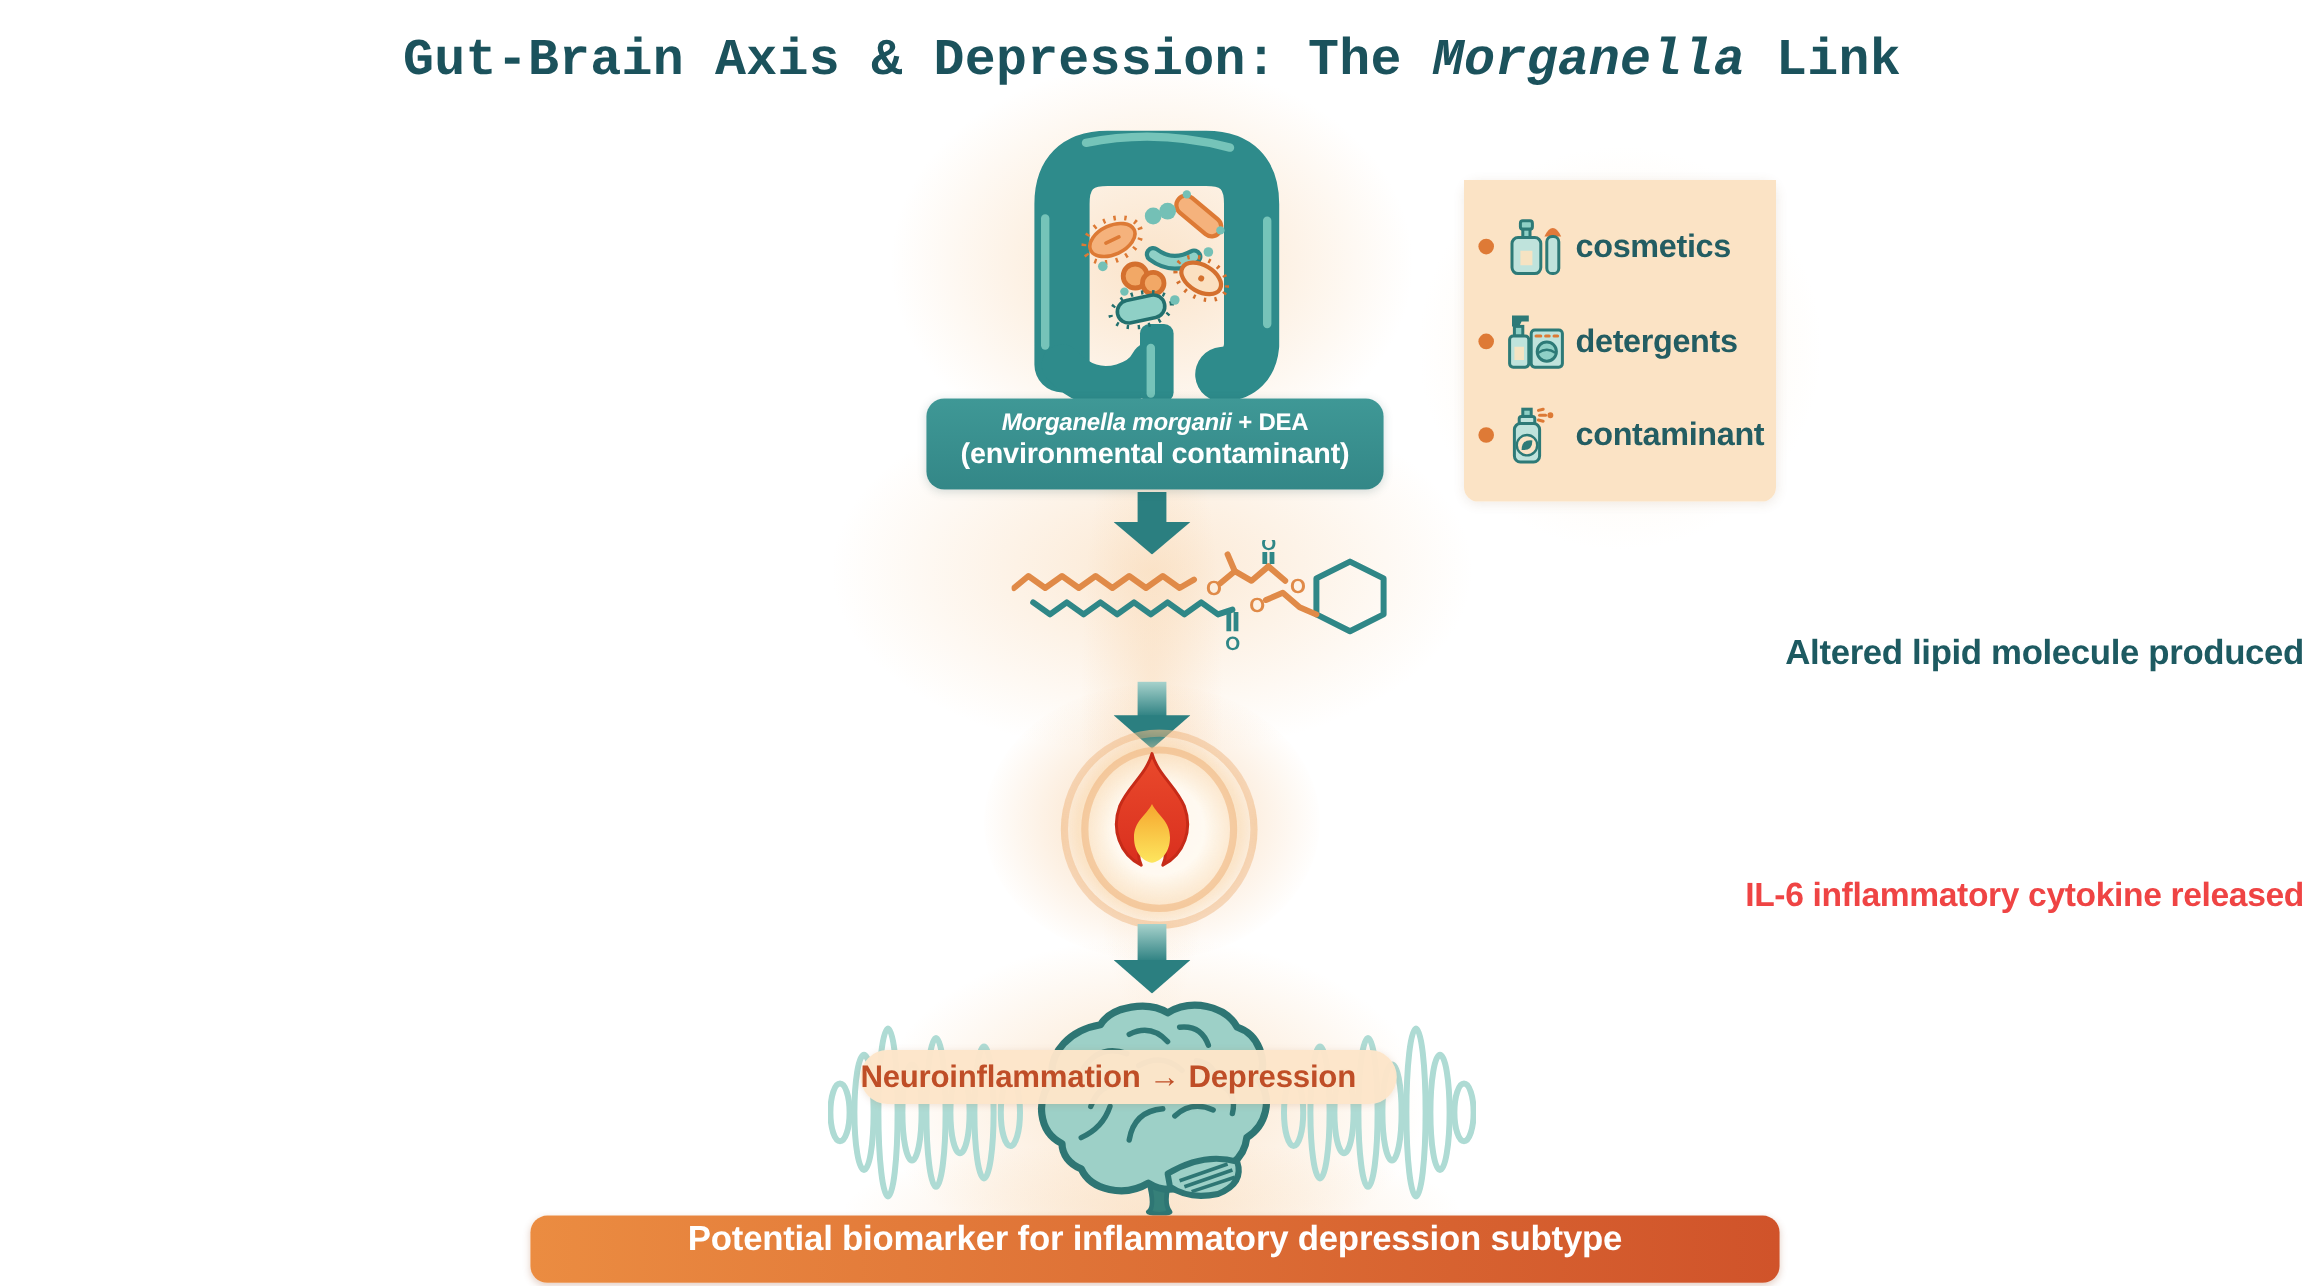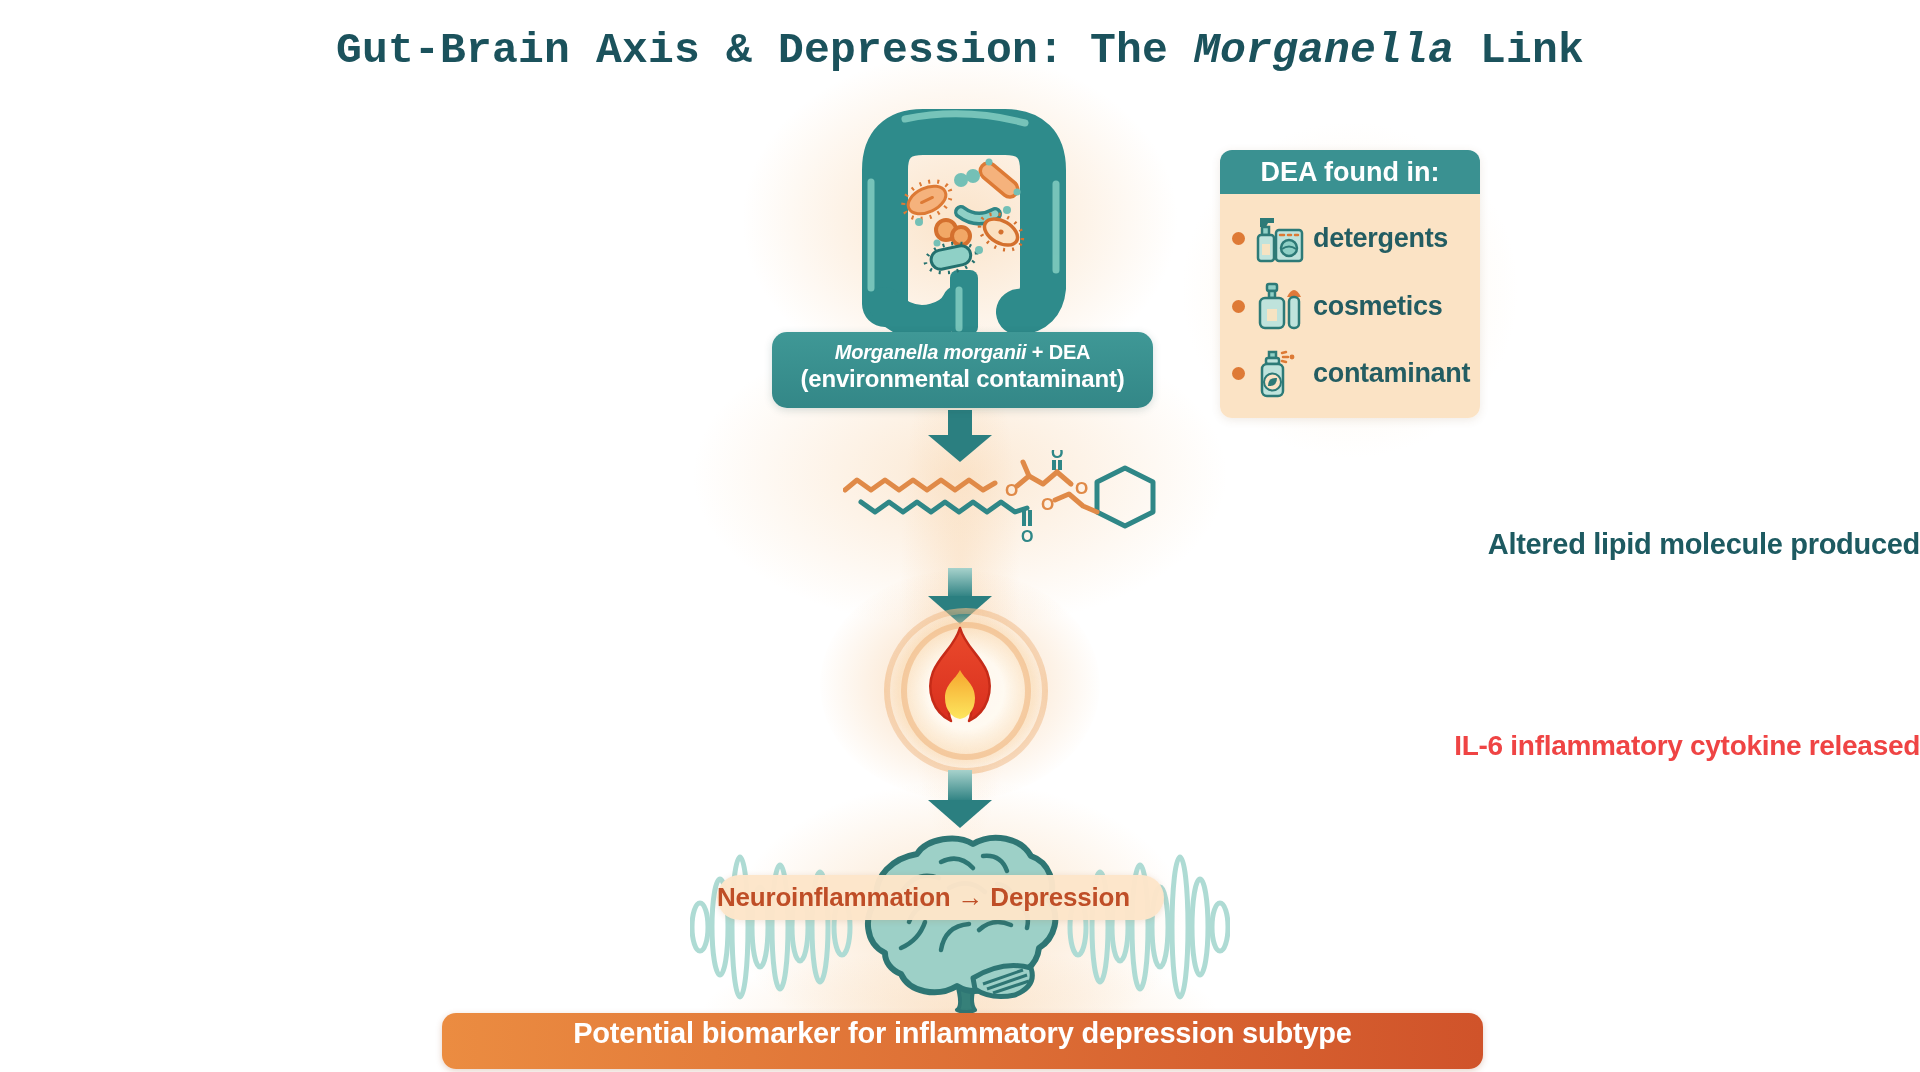--- a/index.html
+++ b/index.html
@@ -238,22 +238,35 @@
         <path d="M138,156 L178,142"></path>
           <path d="M142,161 L182,147"></path>
           <path d="M148,165 L184,153"></path>
       </g>
     </svg>
   </div>
 
   <div class="pill">Neuroinflammation → Depression</div>
 
   <div class="dea-panel">
-    <div class="dea-header">DEA found in:</div>
     <div class="dea-body">
+      <div class="dea-item">
+        <span class="dea-bullet"></span>
+        <span class="dea-icon">
+          <svg width="46" height="50" viewBox="0 0 46 50">
+            <rect x="11" y="3" width="10" height="7" rx="2" fill="#8fd0c6" stroke="#2d7a77" stroke-width="2.5"></rect>
+            <rect x="13" y="10" width="6" height="7" fill="#8fd0c6" stroke="#2d7a77" stroke-width="2.5"></rect>
+            <rect x="4" y="17" width="24" height="30" rx="5" fill="#bfe3dc" stroke="#2d7a77" stroke-width="2.5"></rect>
+            <path d="M11,28 h10 v12 h-10 l0,-8 z" fill="#f6e3c2"></path>
+            <path d="M31,16 q7,-14 14,0 z" fill="#e0793a"></path>
+            <rect x="33" y="16" width="10" height="31" rx="4.5" fill="#bfe3dc" stroke="#2d7a77" stroke-width="2.5"></rect>
+          </svg>
+        </span>
+        <span class="dea-label">cosmetics</span>
+      </div>
       <div class="dea-item">
         <span class="dea-bullet"></span>
         <span class="dea-icon">
           <svg width="50" height="50" viewBox="0 0 50 50">
             <path d="M6,4 h14 v5 h-6 l-2,4 h-6 z" fill="#2d7a77"></path>
             <rect x="8" y="13" width="7" height="8" fill="#8fd0c6" stroke="#2d7a77" stroke-width="2.5"></rect>
             <rect x="4" y="21" width="16" height="26" rx="3" fill="#bfe3dc" stroke="#2d7a77" stroke-width="2.5"></rect>
             <path d="M8,30 h8 v11 h-8 z" fill="#f6e3c2"></path>
             <rect x="22" y="16" width="26" height="31" rx="3" fill="#bfe3dc" stroke="#2d7a77" stroke-width="2.5"></rect>
             <g stroke="#dd7a35" stroke-width="2.5" stroke-linecap="round">
@@ -263,34 +276,20 @@
             </g>
             <circle cx="35" cy="34" r="8" fill="#8fd0c6" stroke="#2d7a77" stroke-width="2.5"></circle>
             <path d="M28,35 q7,-5 14,0" stroke="#2d7a77" stroke-width="2" fill="none"></path>
           </svg>
         </span>
         <span class="dea-label">detergents</span>
       </div>
       <div class="dea-item">
         <span class="dea-bullet"></span>
         <span class="dea-icon">
-          <svg width="46" height="50" viewBox="0 0 46 50">
-            <rect x="11" y="3" width="10" height="7" rx="2" fill="#8fd0c6" stroke="#2d7a77" stroke-width="2.5"></rect>
-            <rect x="13" y="10" width="6" height="7" fill="#8fd0c6" stroke="#2d7a77" stroke-width="2.5"></rect>
-            <rect x="4" y="17" width="24" height="30" rx="5" fill="#bfe3dc" stroke="#2d7a77" stroke-width="2.5"></rect>
-            <path d="M11,28 h10 v12 h-10 l0,-8 z" fill="#f6e3c2"></path>
-            <path d="M31,16 q7,-14 14,0 z" fill="#e0793a"></path>
-            <rect x="33" y="16" width="10" height="31" rx="4.5" fill="#bfe3dc" stroke="#2d7a77" stroke-width="2.5"></rect>
-          </svg>
-        </span>
-        <span class="dea-label">cosmetics</span>
-      </div>
-      <div class="dea-item">
-        <span class="dea-bullet"></span>
-        <span class="dea-icon">
           <svg width="48" height="50" viewBox="0 0 48 50">
             <rect x="14" y="3" width="7" height="6" fill="#8fd0c6" stroke="#2d7a77" stroke-width="2.5"></rect>
             <rect x="11" y="9" width="13" height="6" rx="2" fill="#bfe3dc" stroke="#2d7a77" stroke-width="2.5"></rect>
             <g stroke="#dd7a35" stroke-width="2.5" stroke-linecap="round">
               <line x1="27" y1="4" x2="31" y2="3"></line>
                 <line x1="28" y1="8" x2="33" y2="8"></line>
                 <line x1="27" y1="12" x2="31" y2="13"></line>
               <circle cx="37" cy="8" r="1.2" fill="#dd7a35"></circle>
             </g>
             <rect x="7" y="15" width="21" height="32" rx="5" fill="#bfe3dc" stroke="#2d7a77" stroke-width="2.5"></rect>

